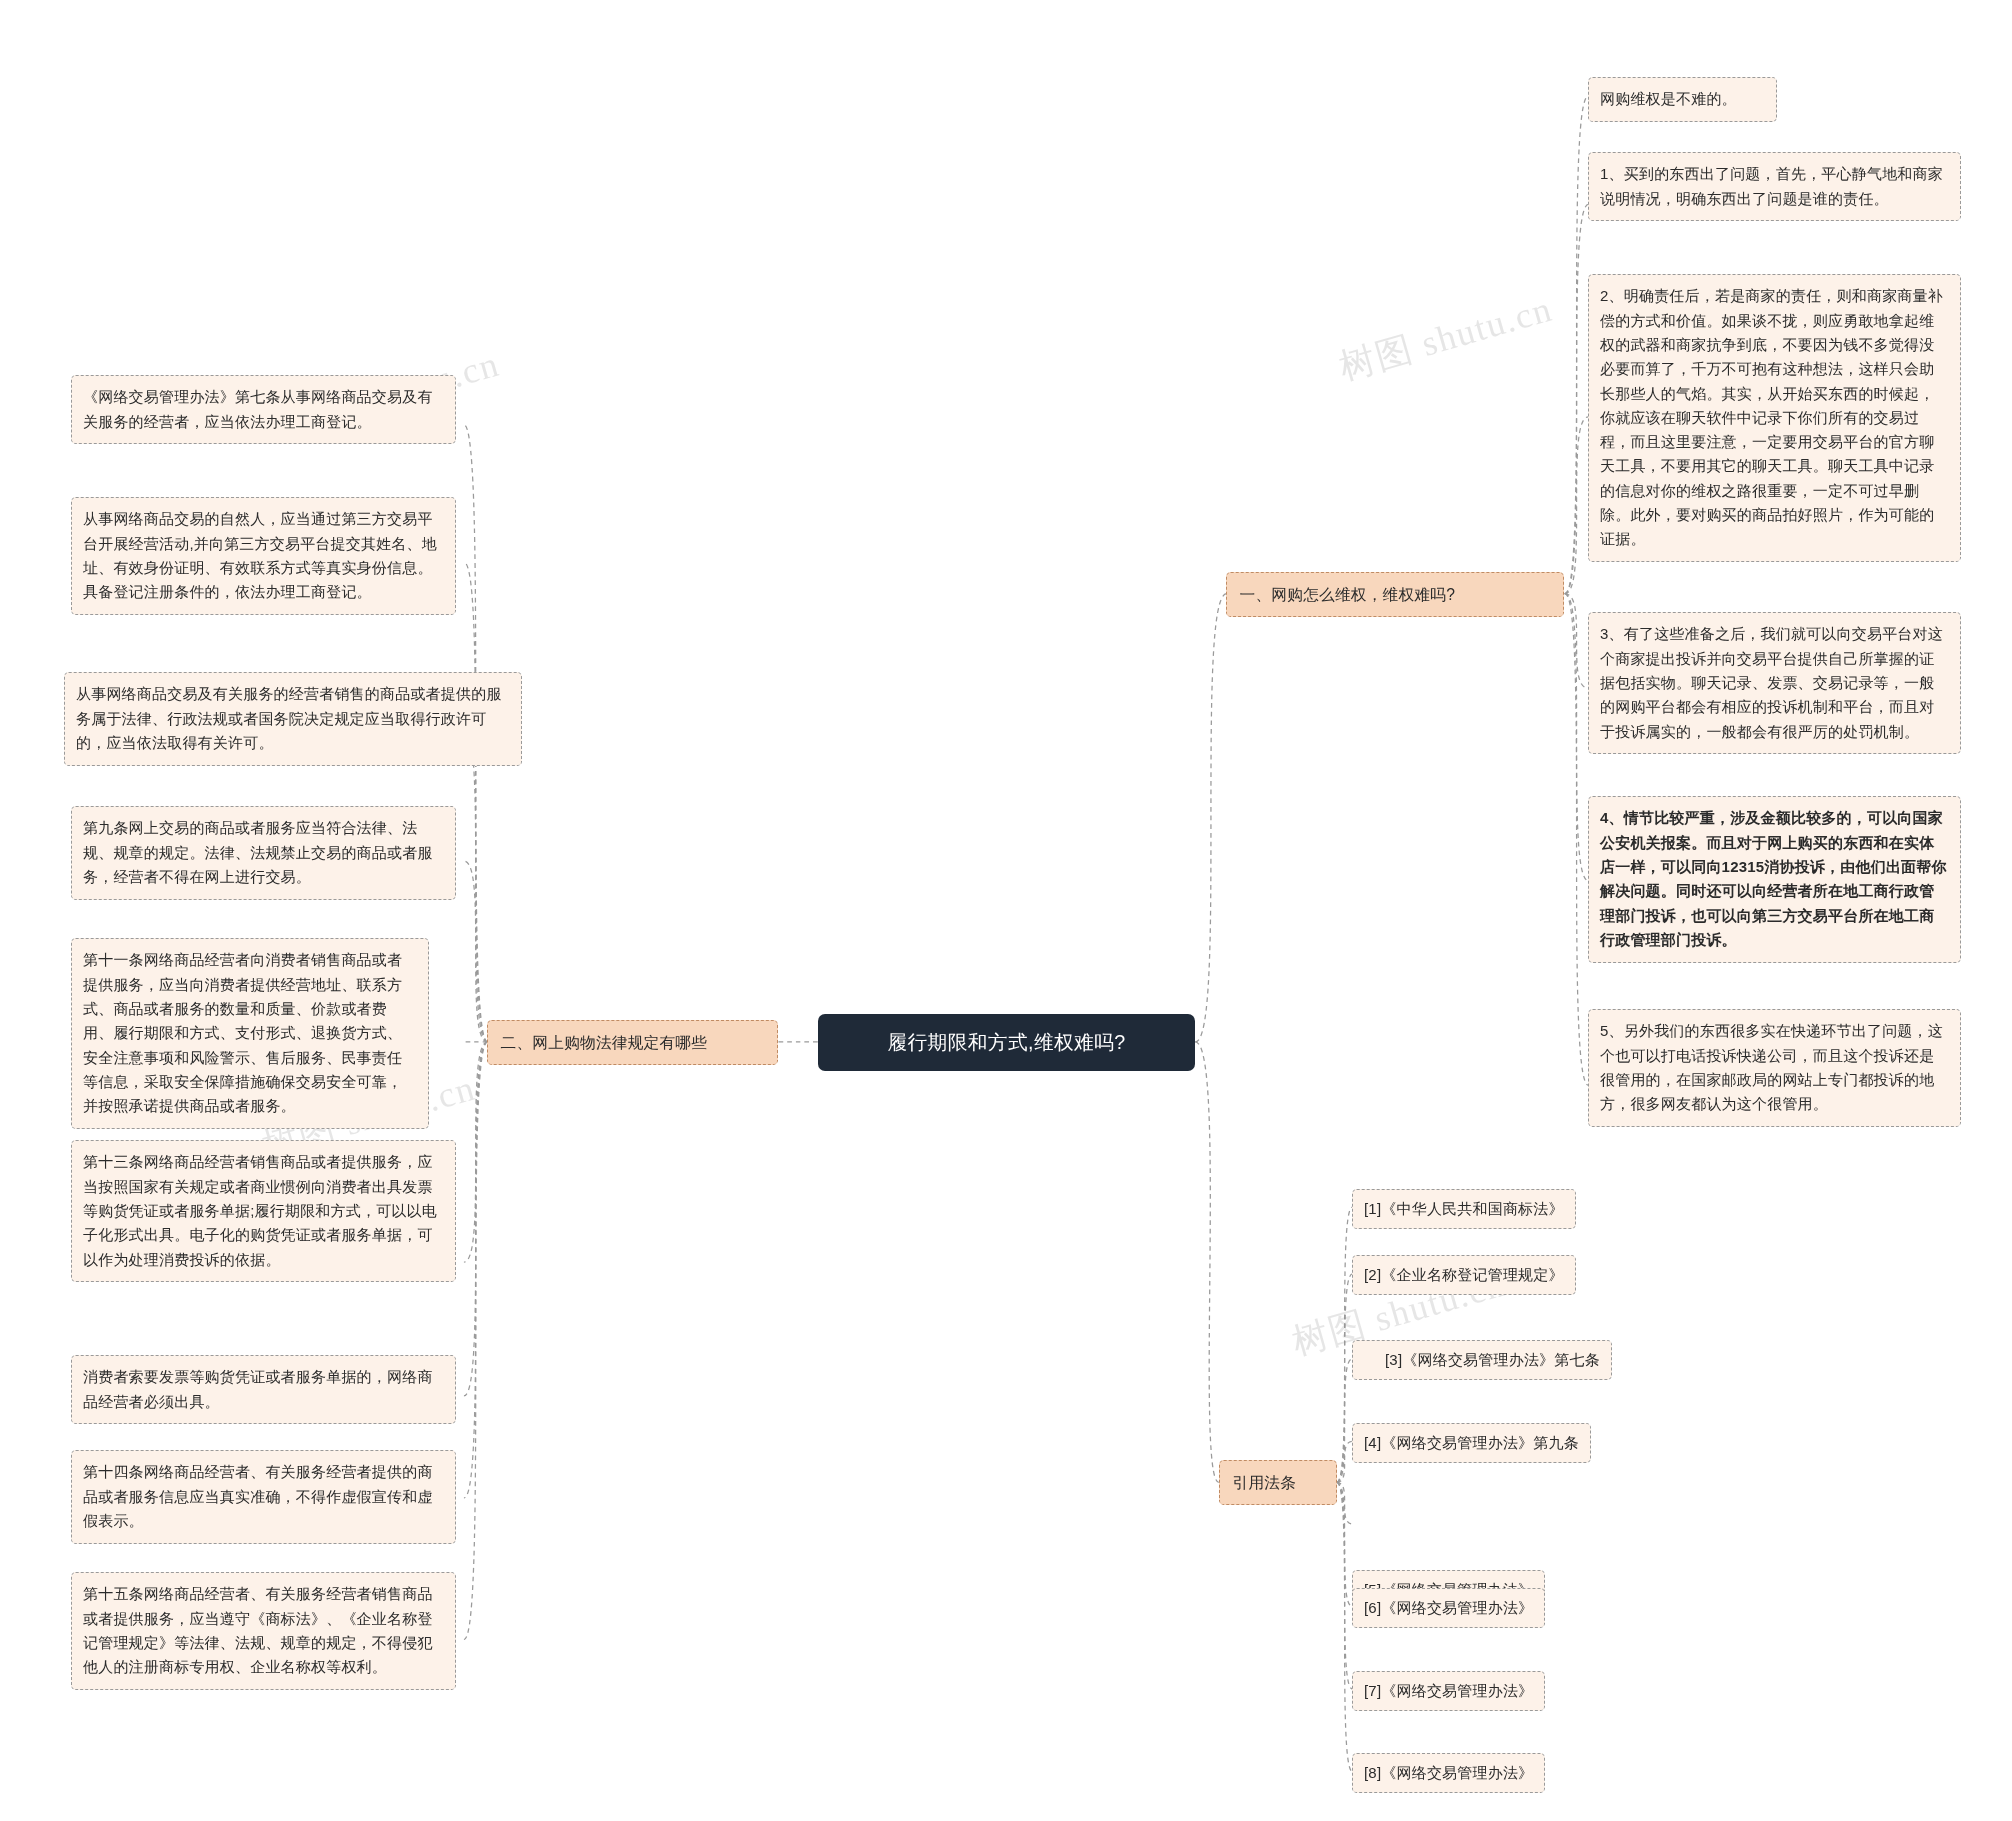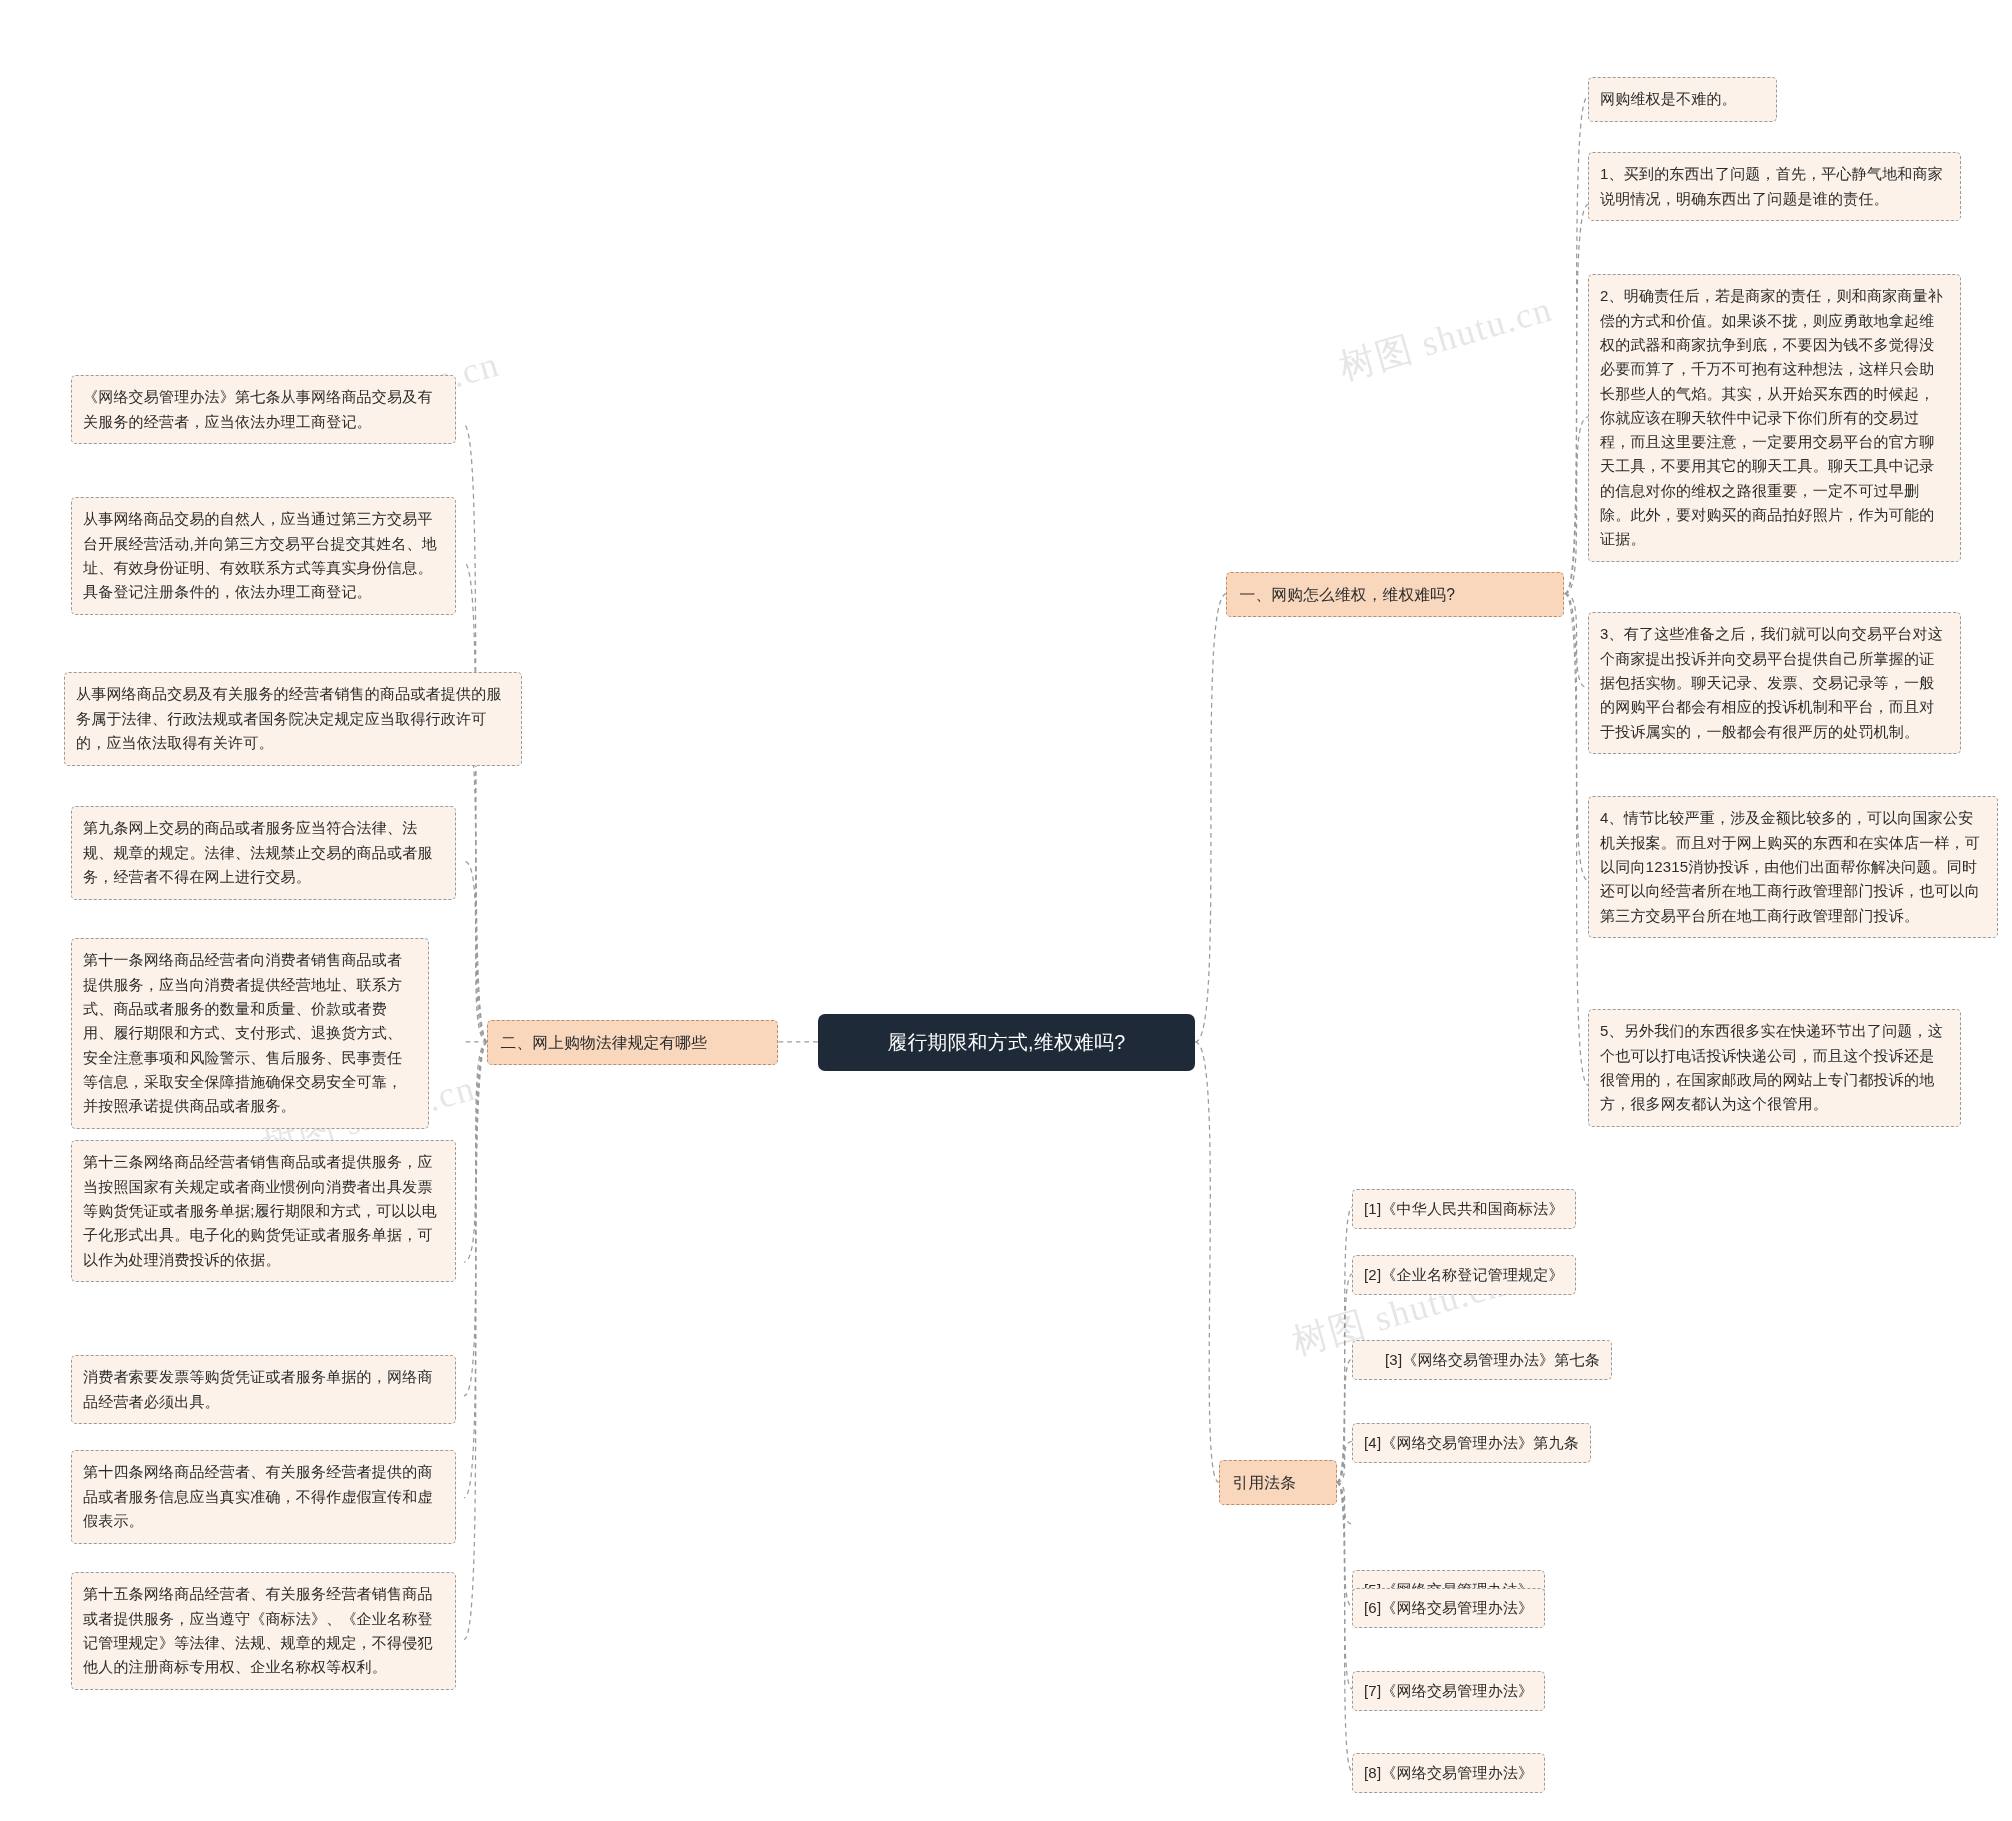--- a/index.html
+++ b/index.html
@@ -134,21 +134,21 @@
   <div class="node branch" style="left:1226px; top:572px; width:338px;">一、网购怎么维权，维权难吗?</div>
 
   <div class="node branch" style="left:487px; top:1020px; width:291px;">二、网上购物法律规定有哪些</div>
 
   <div class="node branch" style="left:1219px; top:1460px; width:118px;">引用法条</div>
 
   <div class="node plain" style="left:1588px; top:77px; width:189px;">网购维权是不难的。</div>
   <div class="node plain" style="left:1588px; top:152px; width:373px;">1、买到的东西出了问题，首先，平心静气地和商家说明情况，明确东西出了问题是谁的责任。</div>
   <div class="node plain" style="left:1588px; top:274px; width:373px;">2、明确责任后，若是商家的责任，则和商家商量补偿的方式和价值。如果谈不拢，则应勇敢地拿起维权的武器和商家抗争到底，不要因为钱不多觉得没必要而算了，千万不可抱有这种想法，这样只会助长那些人的气焰。其实，从开始买东西的时候起，你就应该在聊天软件中记录下你们所有的交易过程，而且这里要注意，一定要用交易平台的官方聊天工具，不要用其它的聊天工具。聊天工具中记录的信息对你的维权之路很重要，一定不可过早删除。此外，要对购买的商品拍好照片，作为可能的证据。</div>
   <div class="node plain" style="left:1588px; top:612px; width:373px;">3、有了这些准备之后，我们就可以向交易平台对这个商家提出投诉并向交易平台提供自己所掌握的证据包括实物。聊天记录、发票、交易记录等，一般的网购平台都会有相应的投诉机制和平台，而且对于投诉属实的，一般都会有很严厉的处罚机制。</div>
-  <div class="node plain" style="left:1588px; top:796px; width:410px;">4、情节比较严重，涉及金额比较多的，可以向国家公安机关报案。而且对于网上购买的东西和在实体店一样，可以同向12315消协投诉，由他们出面帮你解决问题。同时还可以向经营者所在地工商行政管理部门投诉，也可以向第三方交易平台所在地工商行政管理部门投诉。</div>
+  <div class="node plain" style="left:1588px; top:796px; width:373px;font-weight:bold;">4、情节比较严重，涉及金额比较多的，可以向国家公安机关报案。而且对于网上购买的东西和在实体店一样，可以同向12315消协投诉，由他们出面帮你解决问题。同时还可以向经营者所在地工商行政管理部门投诉，也可以向第三方交易平台所在地工商行政管理部门投诉。</div>
   <div class="node plain" style="left:1588px; top:1009px; width:373px;">5、另外我们的东西很多实在快递环节出了问题，这个也可以打电话投诉快递公司，而且这个投诉还是很管用的，在国家邮政局的网站上专门都投诉的地方，很多网友都认为这个很管用。</div>
 
   <div class="node plain" style="left:71px; top:375px; width:385px;">《网络交易管理办法》第七条从事网络商品交易及有关服务的经营者，应当依法办理工商登记。</div>
   <div class="node plain" style="left:71px; top:497px; width:385px;">从事网络商品交易的自然人，应当通过第三方交易平台开展经营活动,并向第三方交易平台提交其姓名、地址、有效身份证明、有效联系方式等真实身份信息。具备登记注册条件的，依法办理工商登记。</div>
   <div class="node plain" style="left:64px; top:672px; width:458px;">从事网络商品交易及有关服务的经营者销售的商品或者提供的服务属于法律、行政法规或者国务院决定规定应当取得行政许可的，应当依法取得有关许可。</div>
   <div class="node plain" style="left:71px; top:806px; width:385px;">第九条网上交易的商品或者服务应当符合法律、法规、规章的规定。法律、法规禁止交易的商品或者服务，经营者不得在网上进行交易。</div>
   <div class="node plain" style="left:71px; top:938px; width:358px;">第十一条网络商品经营者向消费者销售商品或者提供服务，应当向消费者提供经营地址、联系方式、商品或者服务的数量和质量、价款或者费用、履行期限和方式、支付形式、退换货方式、安全注意事项和风险警示、售后服务、民事责任等信息，采取安全保障措施确保交易安全可靠，并按照承诺提供商品或者服务。</div>
   <div class="node plain" style="left:71px; top:1140px; width:385px;">第十三条网络商品经营者销售商品或者提供服务，应当按照国家有关规定或者商业惯例向消费者出具发票等购货凭证或者服务单据;履行期限和方式，可以以电子化形式出具。电子化的购货凭证或者服务单据，可以作为处理消费投诉的依据。</div>
   <div class="node plain" style="left:71px; top:1355px; width:385px;">消费者索要发票等购货凭证或者服务单据的，网络商品经营者必须出具。</div>
   <div class="node plain" style="left:71px; top:1450px; width:385px;">第十四条网络商品经营者、有关服务经营者提供的商品或者服务信息应当真实准确，不得作虚假宣传和虚假表示。</div>

